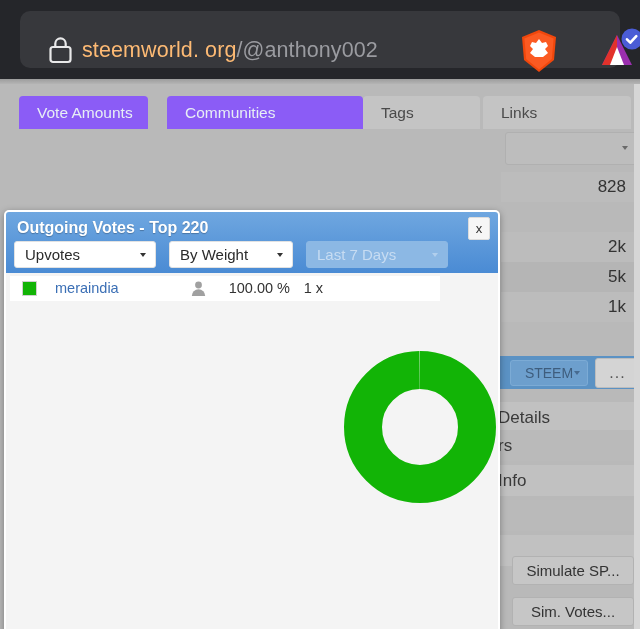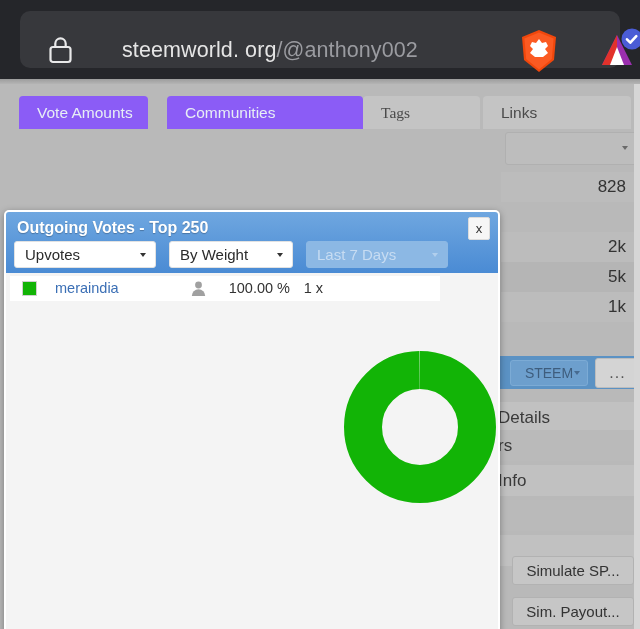--- a/index.html
+++ b/index.html
@@ -20,21 +20,21 @@
     background:#37383c; border-radius:10px;
   }
   #lock-icon{
     position:absolute; left:28px; top:25px; width:25px; height:28px;
   }
   #lock-icon svg{ display:block; }
   #url-text{
     position:absolute; left:62px; top:24px; height:30px; line-height:30px;
     font-size:21.5px; letter-spacing:.1px; color:#f1f1f1; white-space:nowrap;
   }
-  #url-text .host{ color:#e5e5e5;margin-left:40px; }
+  #url-text .host{ color:#fdba74; }
   #url-text .path{ color:#9a9ba0; }
   #brave-icon{
     position:absolute; left:498px; top:18px; width:42px; height:44px;
   }
   #bat-icon{
     position:absolute; left:576px; top:16px; width:48px; height:46px;
   }
   #chrome-shadow{
     position:absolute; left:0; top:79px; width:640px; height:5px;
     background:linear-gradient(#9d9d9d,#b4b4b4);
@@ -52,21 +52,21 @@
     font-size:15.5px; line-height:33px;
     border-radius:4px 4px 0 0;
     white-space:nowrap; overflow:hidden;
   }
   .tab.active{ background:#8b5cf6; color:#e7eef5; }
   .tab.inactive{ background:#c4c4c4; color:#4a4a4a; }
   .tab .lbl{ padding-left:18px; display:block; }
 
   #tab-vote-amounts{ left:19px; width:129px; }
   #tab-communities { left:167px; width:196px; }
-  #tab-tags        { left:363px; width:117px;font-family:Liberation Serif, serif; }
+  #tab-tags        { left:363px; width:117px; }
   #tab-links       { left:483px; width:148px; }
 
   
   #right-panel{
     position:absolute; left:496px; top:46px; width:144px; height:300px;
   }
   .rp-select{
     position:absolute; left:9px; top:2px; width:133px; height:33px;
     background:#bdbdbd; border:1px solid #b0b0b0; border-radius:3px;
   }
@@ -273,26 +273,26 @@
     <div id="more-button">...</div>
   </div>
 
   <div class="lr-row a" style="top:318px">Details</div>
   <div class="lr-row b" style="top:346px">rs</div>
   <div class="lr-row a" style="top:381px">Info</div>
   <div class="lr-row b" style="top:416px"></div>
   <div class="lr-row a" style="top:451px"></div>
 
   <div class="sim-btn" style="top:472px">Simulate SP...</div>
-  <div class="sim-btn" style="top:513px">Sim. Payout...</div>
+  <div class="sim-btn" style="top:513px">Sim. Votes...</div>
 
   <div id="dialog">
 
     <div id="dialog-header">
-      <div id="dialog-title">Outgoing Votes - Top 250</div>
+      <div id="dialog-title">Outgoing Votes - Top 220</div>
       <div id="close-button">x</div>
 
       <div class="dlg-select" id="sel-votetype">
         <span class="lbl">Upvotes</span>
         <span class="car"></span>
       </div>
       <div class="dlg-select" id="sel-sortby">
         <span class="lbl">By Weight</span>
         <span class="car"></span>
       </div>

